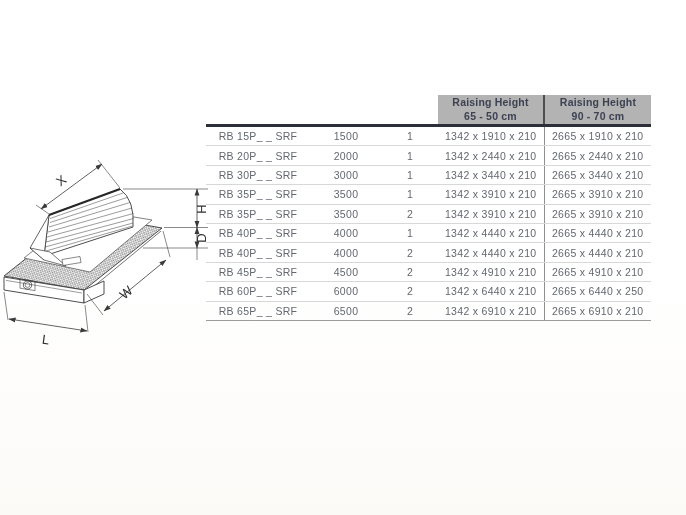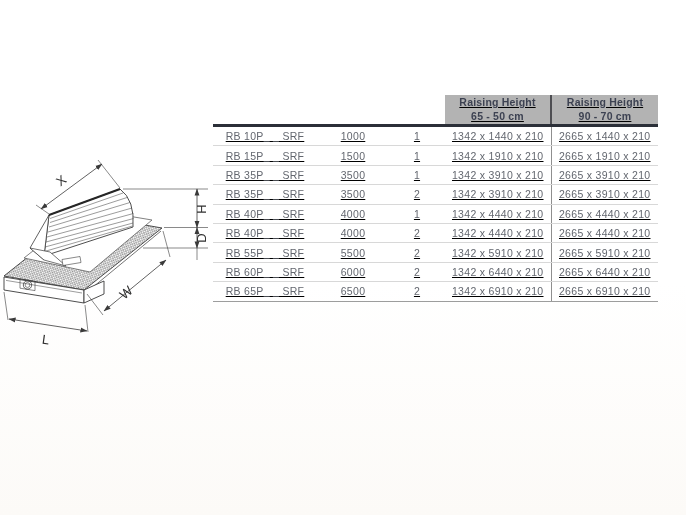--- a/index.html
+++ b/index.html
@@ -7,22 +7,22 @@
   .page{
     position:relative;width:686px;height:515px;overflow:hidden;
     background:linear-gradient(180deg,#ffffff 0%,#ffffff 55%,#fcfaf7 100%);
   }
   
   .drawing{position:absolute;left:0;top:148px;width:240px;height:205px;}
   .drawing svg{display:block;width:100%;height:100%;}
   .dimtext{font-family:"Liberation Sans",sans-serif;font-size:13px;fill:#2f2f2f;font-weight:500;}
   
   table.spec{
-    position:absolute;left:213px;top:95px;width:445px;
-    border-collapse:collapse;table-layout:fixed;text-decoration:underline;
+    position:absolute;left:206px;top:95px;width:445px;
+    border-collapse:collapse;table-layout:fixed;
   }
   table.spec th,table.spec td{padding:0;text-align:center;vertical-align:middle;}
   tr.group-row th{height:29px;}
   th.spacer{background:transparent;}
   th.group{
     background:#b3b3b3;color:#3d4252;font-size:10.5px;font-weight:600;
     line-height:1.3;letter-spacing:.2px;
   }
   th.group.sep{border-left:2px solid #4e4e52;}
   tr.group-row th{border-bottom:3px solid #2b2f38;}
@@ -140,34 +140,41 @@
           <span class="gh-line">65 - 50 cm</span>
         </th>
         <th class="group sep">
           <span class="gh-line">Raising Height</span>
           <span class="gh-line">90 - 70 cm</span>
         </th>
       </tr>
     </thead>
     <tbody>
         <tr>
-      <td>RB 10P_ _ SRF</td>
-      <td>1000</td>
-      <td>1</td>
-      <td>1342 x 1440 x 210</td>
-      <td class="sep">2665 x 1440 x 210</td>
-    </tr>
-        <tr>
       <td>RB 15P_ _ SRF</td>
       <td>1500</td>
       <td>1</td>
       <td>1342 x 1910 x 210</td>
       <td class="sep">2665 x 1910 x 210</td>
     </tr>
         <tr>
+      <td>RB 20P_ _ SRF</td>
+      <td>2000</td>
+      <td>1</td>
+      <td>1342 x 2440 x 210</td>
+      <td class="sep">2665 x 2440 x 210</td>
+    </tr>
+        <tr>
+      <td>RB 30P_ _ SRF</td>
+      <td>3000</td>
+      <td>1</td>
+      <td>1342 x 3440 x 210</td>
+      <td class="sep">2665 x 3440 x 210</td>
+    </tr>
+        <tr>
       <td>RB 35P_ _ SRF</td>
       <td>3500</td>
       <td>1</td>
       <td>1342 x 3910 x 210</td>
       <td class="sep">2665 x 3910 x 210</td>
     </tr>
         <tr>
       <td>RB 35P_ _ SRF</td>
       <td>3500</td>
       <td>2</td>
@@ -182,32 +189,32 @@
       <td class="sep">2665 x 4440 x 210</td>
     </tr>
         <tr>
       <td>RB 40P_ _ SRF</td>
       <td>4000</td>
       <td>2</td>
       <td>1342 x 4440 x 210</td>
       <td class="sep">2665 x 4440 x 210</td>
     </tr>
         <tr>
-      <td>RB 55P_ _ SRF</td>
-      <td>5500</td>
-      <td>2</td>
-      <td>1342 x 5910 x 210</td>
-      <td class="sep">2665 x 5910 x 210</td>
+      <td>RB 45P_ _ SRF</td>
+      <td>4500</td>
+      <td>2</td>
+      <td>1342 x 4910 x 210</td>
+      <td class="sep">2665 x 4910 x 210</td>
     </tr>
         <tr>
       <td>RB 60P_ _ SRF</td>
       <td>6000</td>
       <td>2</td>
       <td>1342 x 6440 x 210</td>
-      <td class="sep">2665 x 6440 x 210</td>
+      <td class="sep">2665 x 6440 x 250</td>
     </tr>
         <tr>
       <td>RB 65P_ _ SRF</td>
       <td>6500</td>
       <td>2</td>
       <td>1342 x 6910 x 210</td>
       <td class="sep">2665 x 6910 x 210</td>
     </tr>
       </tbody>
   </table>

